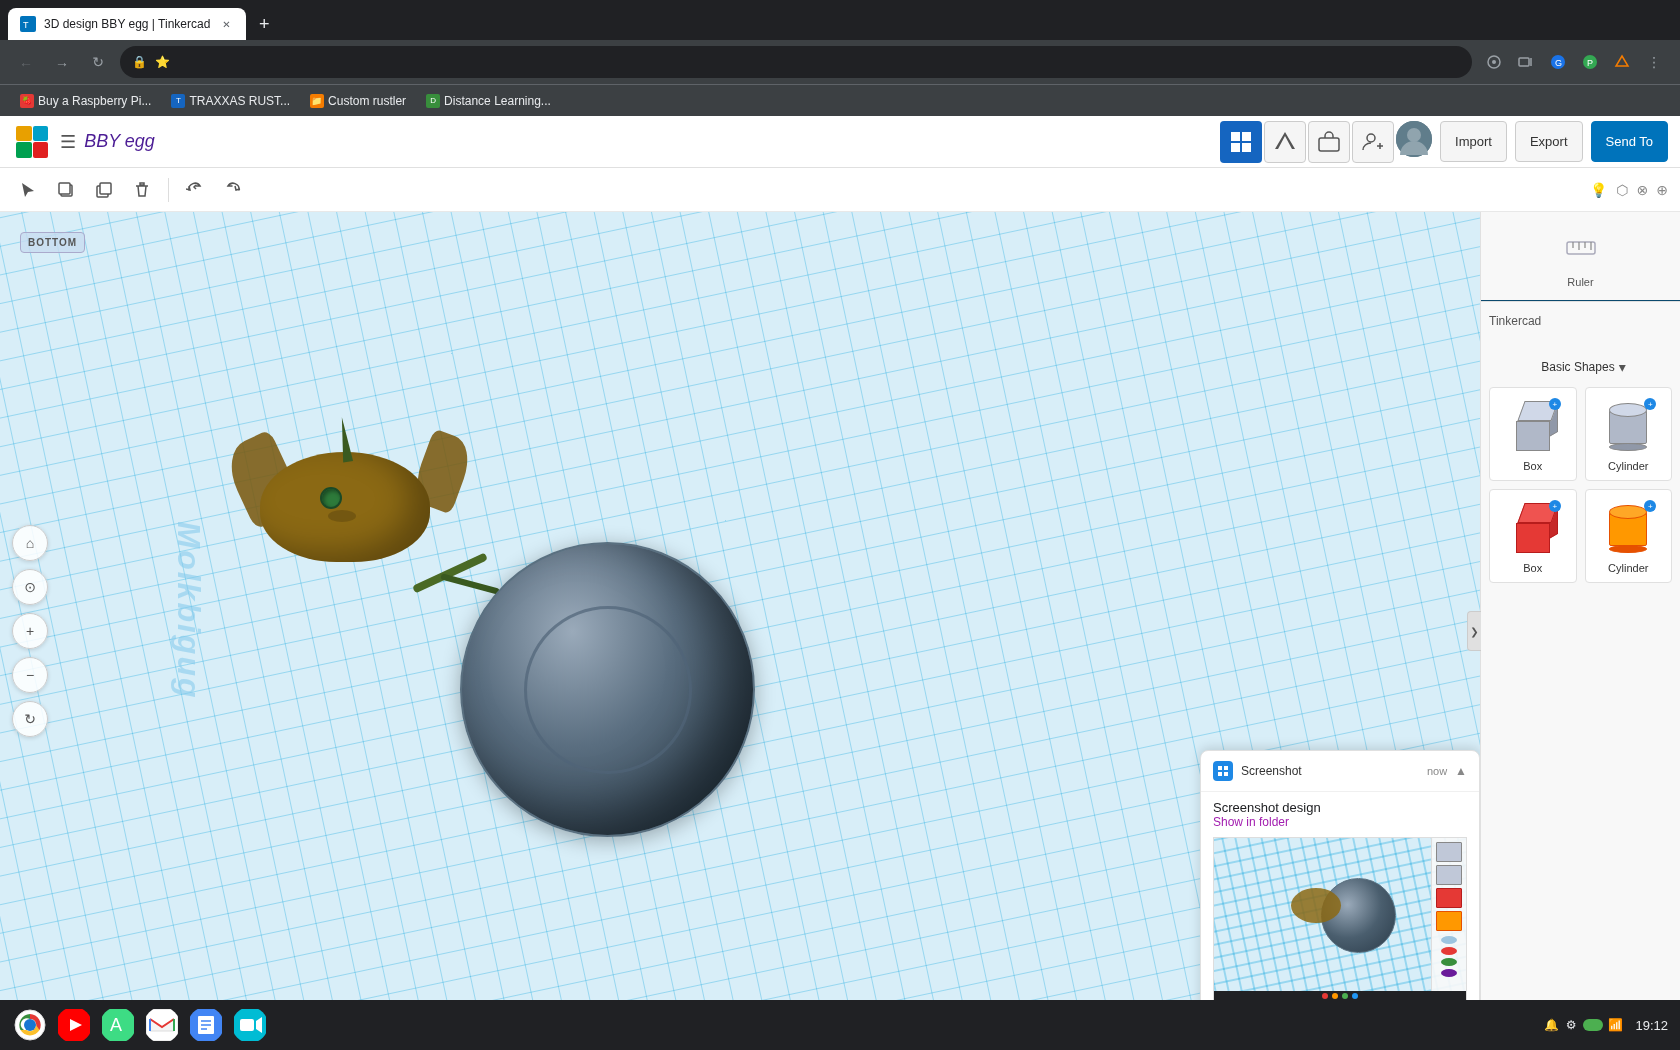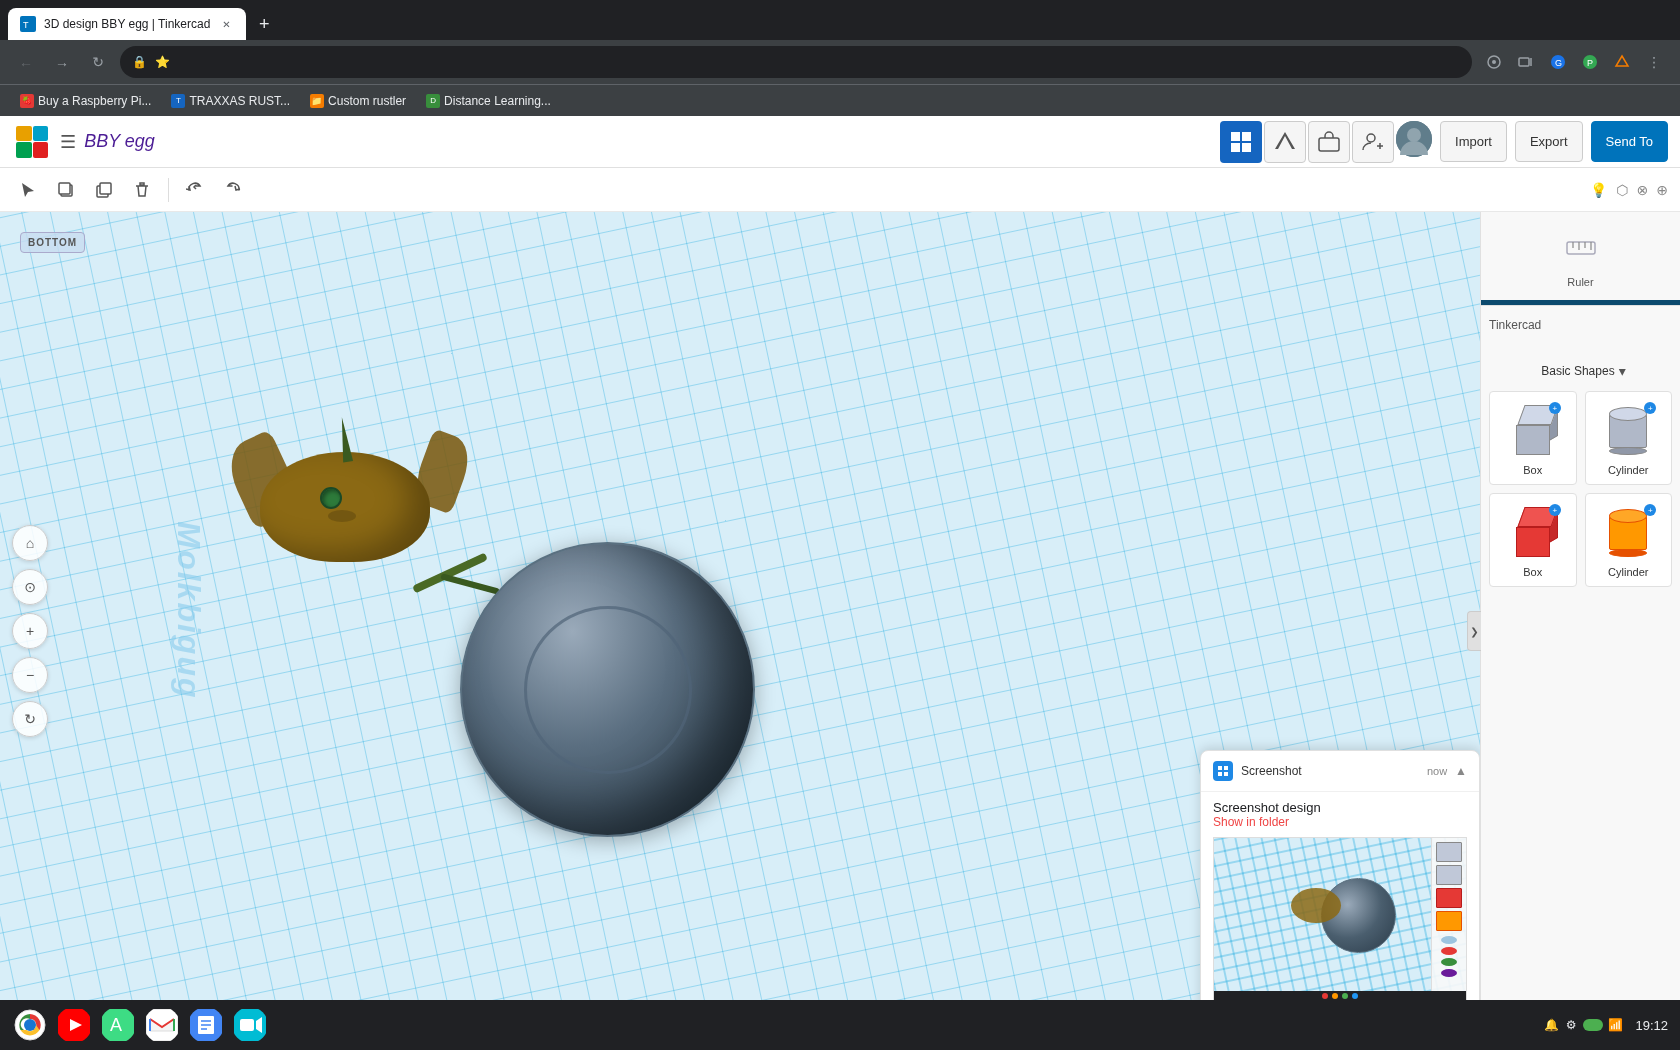--- a/index.html
+++ b/index.html
@@ -73,21 +73,21 @@
     
     .canvas-left-icons { position: absolute; left: 12px; top: 50%; transform: translateY(-50%); display: flex; flex-direction: column; gap: 8px; }
     .canvas-icon-btn { width: 36px; height: 36px; border-radius: 50%; background: rgba(255,255,255,0.85); border: 1px solid #ccc; display: flex; align-items: center; justify-content: center; cursor: pointer; color: #555; font-size: 14px; box-shadow: 0 1px 4px rgba(0,0,0,0.15); }
 
     
     .right-panel { width: 200px; background: #f8f8f8; border-left: 1px solid #e0e0e0; display: flex; flex-direction: column; }
     .right-panel-top { display: flex; flex-direction: column; }
     .panel-workplane { display: flex; flex-direction: column; align-items: center; padding: 12px; gap: 4px; border-bottom: 1px solid #e0e0e0; cursor: pointer; }
     .panel-workplane-icon { width: 48px; height: 48px; display: flex; align-items: center; justify-content: center; }
     .panel-workplane-label { font-size: 11px; color: #555; }
-    .panel-ruler { display: flex; flex-direction: column; align-items: center; padding: 12px; gap: 4px; cursor: pointer; border-bottom: 5px solid #0c4a6e; }
+    .panel-ruler { display: flex; flex-direction: column; align-items: center; padding: 12px; gap: 4px; cursor: pointer; border-bottom: 1px solid #0c4a6e; }
     .panel-ruler-label { font-size: 11px; color: #555; }
 
     
     .shape-lib { padding: 8px; }
     .shape-lib-header { display: flex; align-items: center; padding: 4px 0; margin-bottom: 8px; }
     .shape-lib-title { font-size: 12px; color: #555; }
     .shape-lib-provider { font-size: 12px; font-weight: 500; color: #333; flex: 1; }
     .shape-lib-dropdown { font-size: 14px; color: #555; cursor: pointer; }
     .shape-grid { display: grid; grid-template-columns: 1fr 1fr; gap: 8px; }
     .shape-item { display: flex; flex-direction: column; align-items: center; gap: 4px; padding: 8px; border-radius: 4px; cursor: pointer; background: #fff; border: 1px solid #e0e0e0; }
@@ -122,21 +122,21 @@
 
     
     .screenshot-notification { position: absolute; bottom: 0; right: 0; width: 280px; background: #fff; border: 1px solid #e0e0e0; border-radius: 8px 8px 0 0; box-shadow: 0 -2px 12px rgba(0,0,0,0.15); overflow: hidden; z-index: 100; }
     .notif-header { display: flex; align-items: center; padding: 10px 12px; border-bottom: 1px solid #f0f0f0; gap: 8px; }
     .notif-app-icon { width: 20px; height: 20px; background: #1e88e5; border-radius: 4px; display: flex; align-items: center; justify-content: center; }
     .notif-app-name { font-size: 12px; font-weight: 500; color: #333; flex: 1; }
     .notif-time { font-size: 11px; color: #888; }
     .notif-expand { font-size: 12px; color: #888; cursor: pointer; }
     .notif-body { padding: 8px 12px; }
     .notif-title { font-size: 13px; font-weight: 500; color: #202124; }
-    .notif-subtitle { font-size: 12px; color: #ef4444; cursor: pointer; }
+    .notif-subtitle { font-size: 12px; color: #a21caf; cursor: pointer; }
     .notif-preview { width: 100%; height: 165px; background: #e8f4fa; margin: 8px 0 0 0; border: 1px solid #ddd; overflow: hidden; position: relative; }
     .notif-preview-inner { position: absolute; inset: 0; background: #d8eef8; }
     .notif-preview-grid { position: absolute; inset: 0; 
       background-image: 
         linear-gradient(rgba(0,160,220,0.3) 1px, transparent 1px),
         linear-gradient(90deg, rgba(0,160,220,0.3) 1px, transparent 1px);
       background-size: 8px 8px;
       transform: rotate(-12deg) scale(1.6);
     }
 

